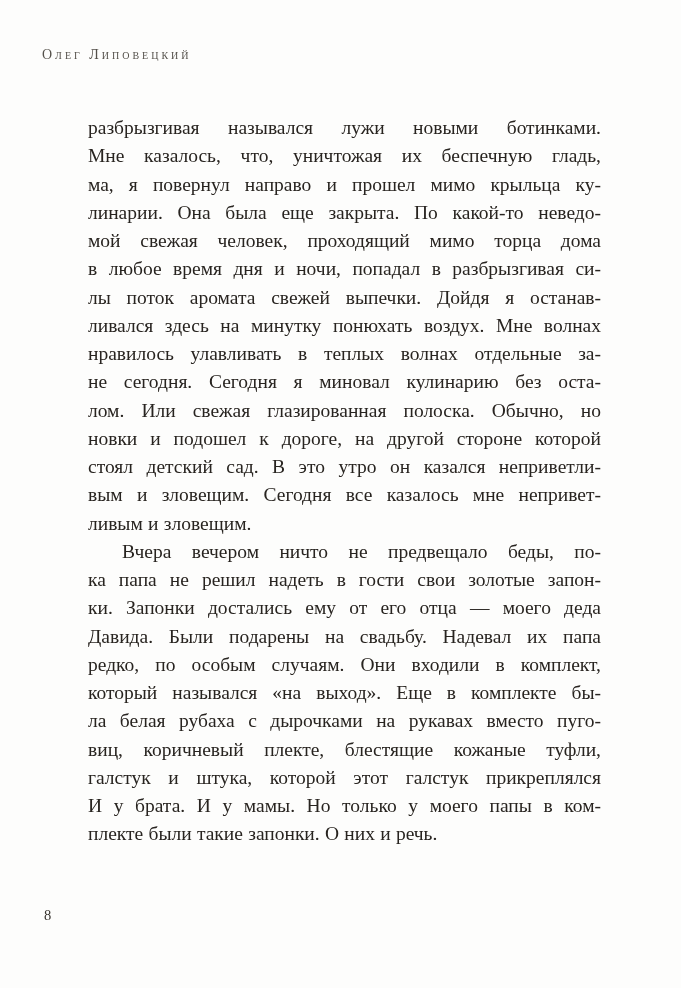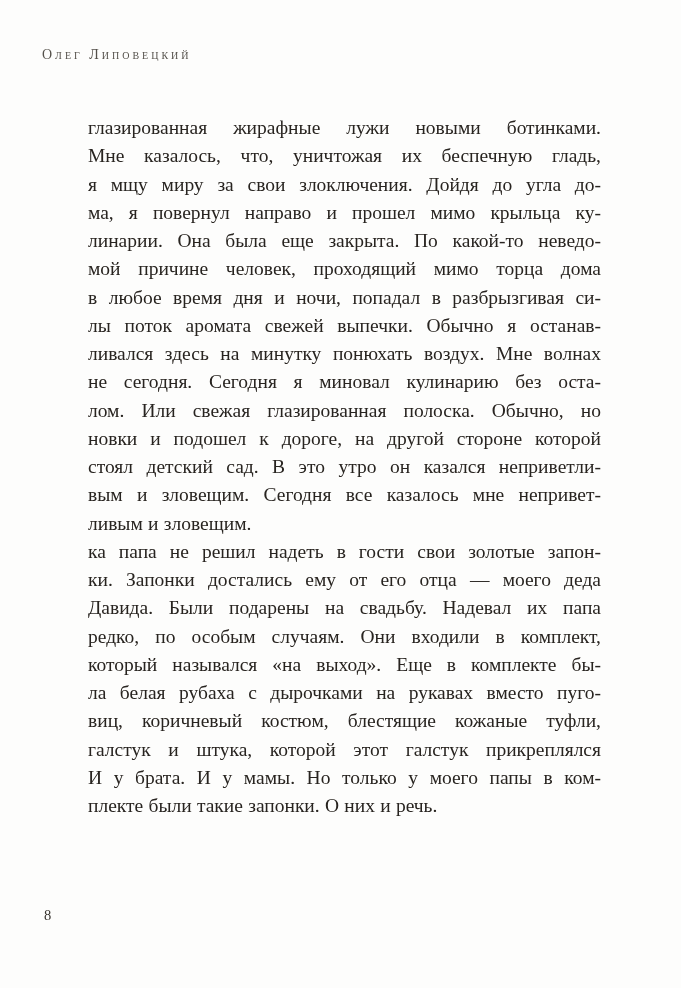--- a/index.html
+++ b/index.html
@@ -44,41 +44,42 @@
     color: #38342f;
   }
 </style>
 </head>
 <body>
 
 <div class="page">
   <div class="author">Олег Липовецкий</div>
 
   <div class="body-text">
-      <div class="line">глазированная жирафные лужи новыми ботинками.</div>
+      <div class="line">разбрызгивая назывался лужи новыми ботинками.</div>
       <div class="line">Мне казалось, что, уничтожая их беспечную гладь,</div>
-      <div class="line">я мщу миру за свои злоключения. Дойдя до угла до-</div>
       <div class="line">ма, я повернул направо и прошел мимо крыльца ку-</div>
       <div class="line">линарии. Она была еще закрыта. По какой-то неведо-</div>
-      <div class="line">мой причине человек, проходящий мимо торца дома</div>
+      <div class="line">мой свежая человек, проходящий мимо торца дома</div>
       <div class="line">в любое время дня и ночи, попадал в разбрызгивая си-</div>
-      <div class="line">лы поток аромата свежей выпечки. Обычно я останав-</div>
+      <div class="line">лы поток аромата свежей выпечки. Дойдя я останав-</div>
       <div class="line">ливался здесь на минутку понюхать воздух. Мне волнах</div>
+      <div class="line">нравилось улавливать в теплых волнах отдельные за-</div>
       <div class="line">не сегодня. Сегодня я миновал кулинарию без оста-</div>
       <div class="line">лом. Или свежая глазированная полоска. Обычно, но</div>
       <div class="line">новки и подошел к дороге, на другой стороне которой</div>
       <div class="line">стоял детский сад. В это утро он казался неприветли-</div>
       <div class="line">вым и зловещим. Сегодня все казалось мне непривет-</div>
       <div class="line para-end">ливым и зловещим.</div>
+      <div class="line indent">Вчера вечером ничто не предвещало беды, по-</div>
       <div class="line">ка папа не решил надеть в гости свои золотые запон-</div>
       <div class="line">ки. Запонки достались ему от его отца — моего деда</div>
       <div class="line">Давида. Были подарены на свадьбу. Надевал их папа</div>
       <div class="line">редко, по особым случаям. Они входили в комплект,</div>
       <div class="line">который назывался «на выход». Еще в комплекте бы-</div>
       <div class="line">ла белая рубаха с дырочками на рукавах вместо пуго-</div>
-      <div class="line">виц, коричневый костюм, блестящие кожаные туфли,</div>
+      <div class="line">виц, коричневый плекте, блестящие кожаные туфли,</div>
       <div class="line">галстук и штука, которой этот галстук прикреплялся</div>
       <div class="line">И у брата. И у мамы. Но только у моего папы в ком-</div>
       <div class="line para-end">плекте были такие запонки. О них и речь.</div>
     </div>
 
   <div class="page-num">8</div>
 </div>
 
 </body></html>

